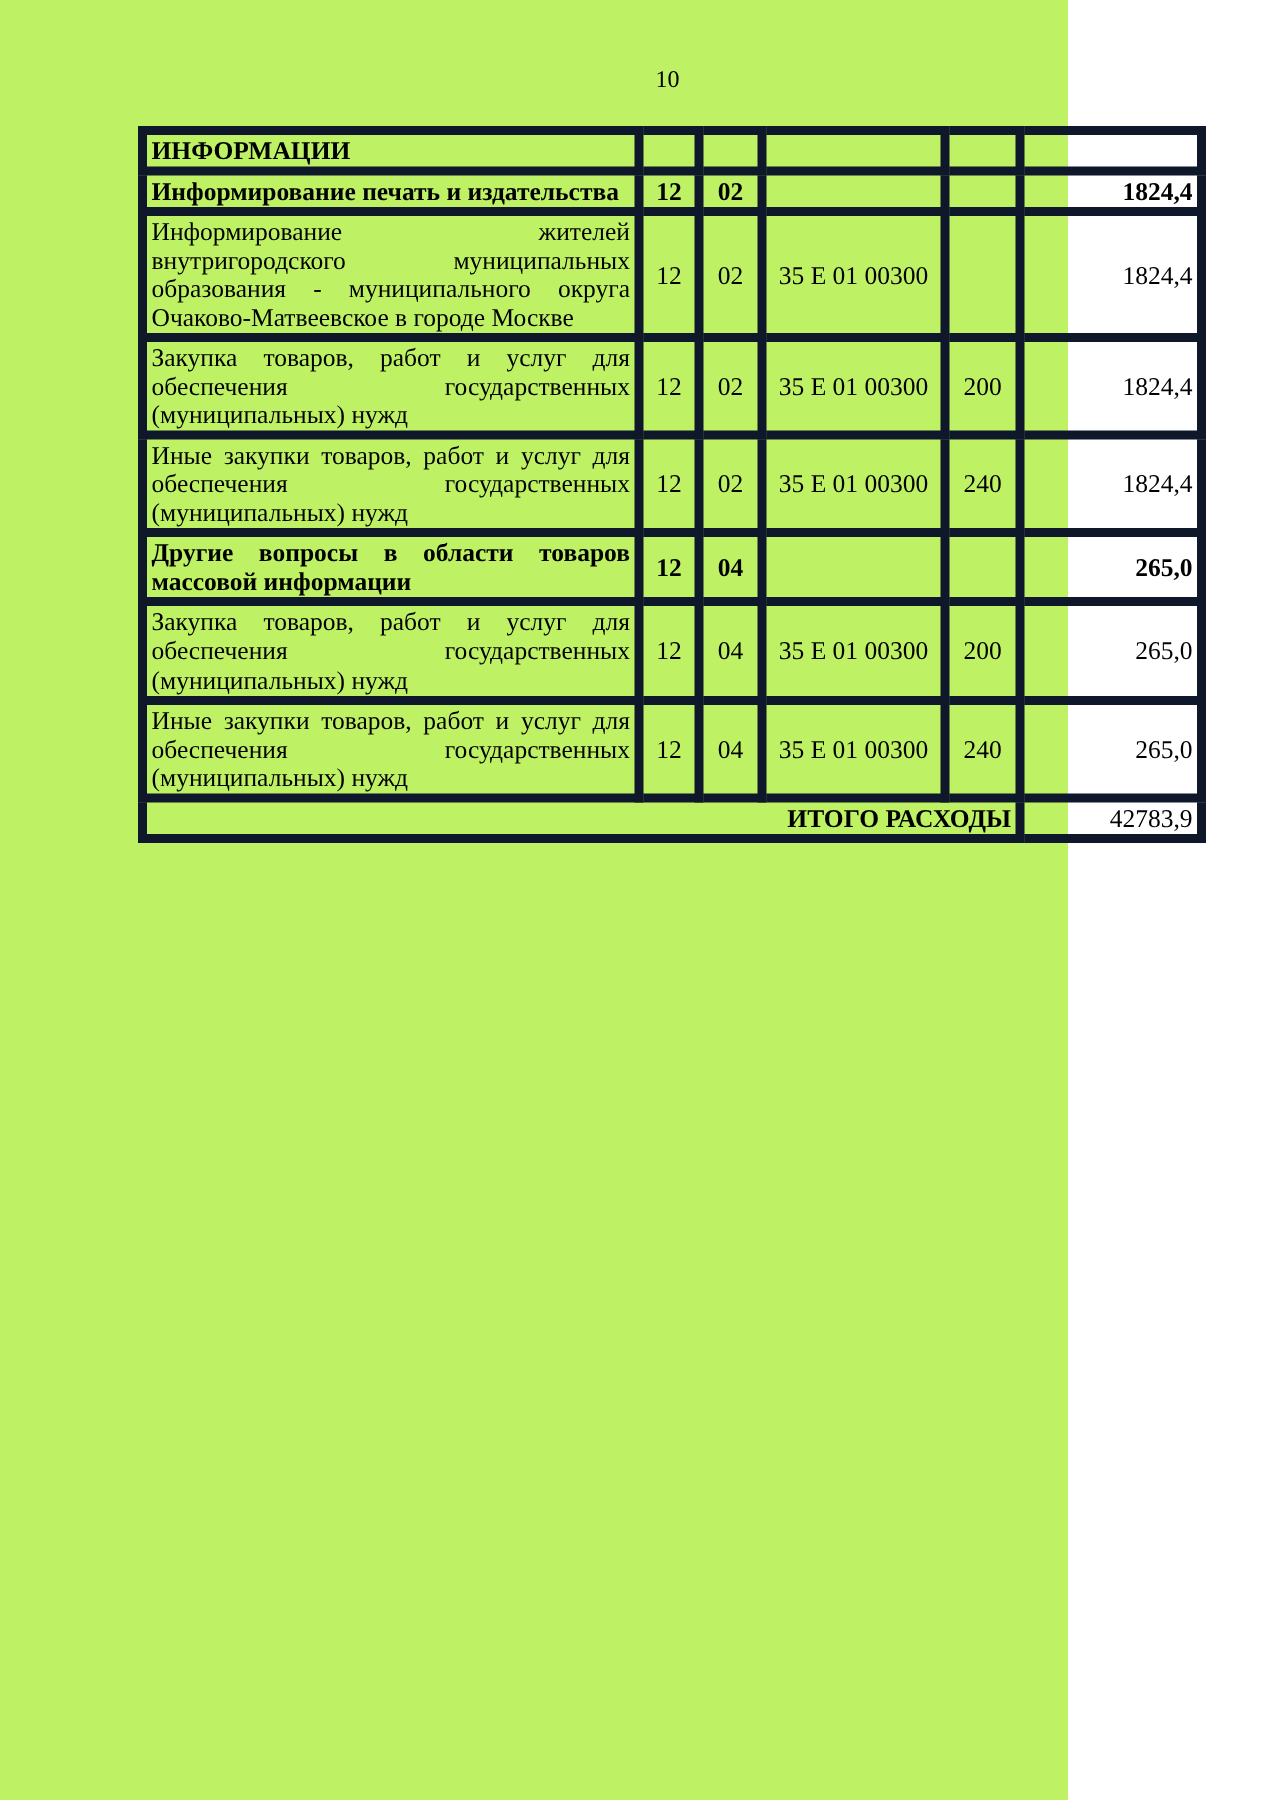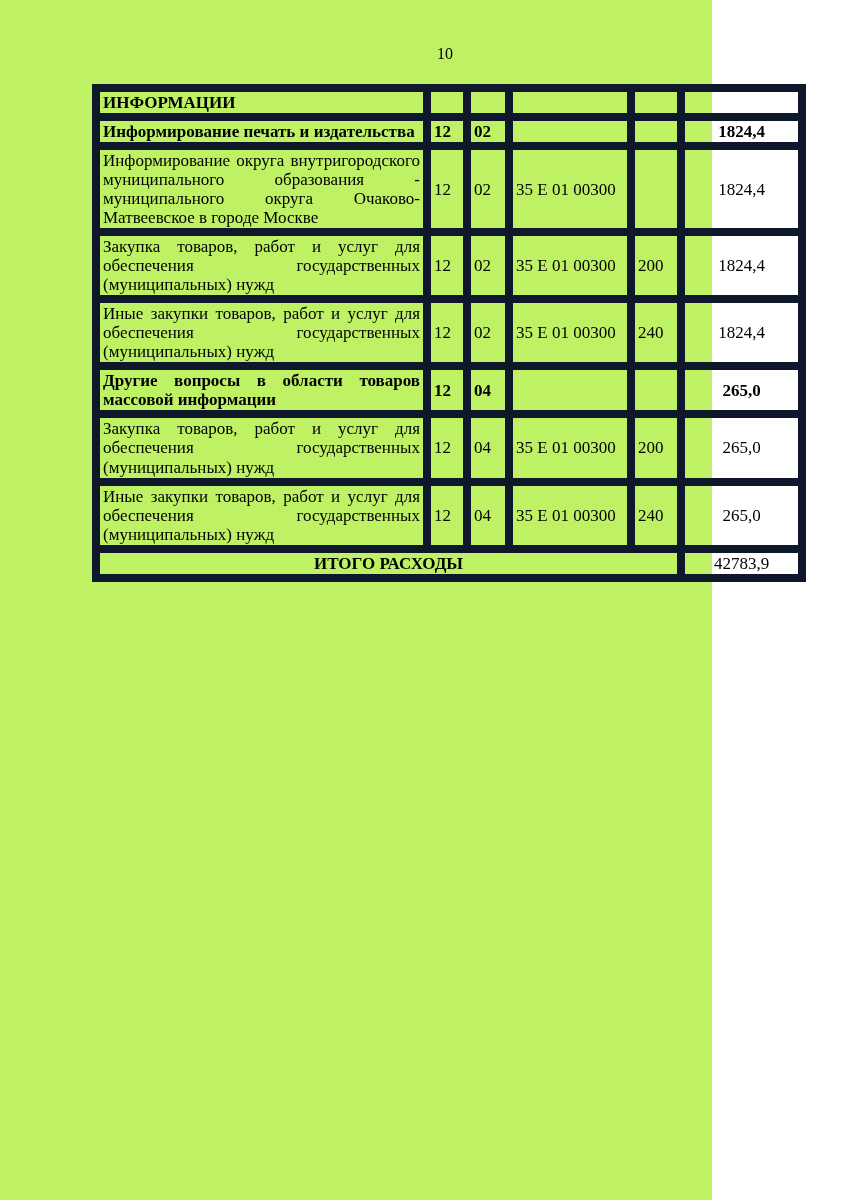--- a/index.html
+++ b/index.html
@@ -28,34 +28,34 @@
     font-size: 17px;
     line-height: 1.12;
   }
   table.budget col.c-name { width: 331px; }
   table.budget col.c-rz   { width: 40px; }
   table.budget col.c-pr   { width: 42px; }
   table.budget col.c-csr  { width: 122px; }
   table.budget col.c-vr   { width: 50px; }
   table.budget col.c-sum  { width: 121px; }
   table.budget td {
-    border: 8px solid #0f172a;
+    border: 6px solid #0f172a;
     padding: 1px 3px;
     vertical-align: middle;
     overflow: hidden;
   }
   td.name {
     text-align: justify;
     padding-left: 6px;
     padding-right: 5px;
   }
-  td.num { text-align: left; white-space: nowrap; margin-left: 30px; }
-  td.sum { text-align: center; padding-right: 24px; white-space: nowrap; }
+  td.num { text-align: center; white-space: nowrap; margin-left: 30px; }
+  td.sum { text-align: right; padding-right: 24px; white-space: nowrap; }
   tr.bold td { font-weight: bold; }
-  tr.total td.name { text-align: center; font-weight: bold; }
+  tr.total td.name { text-align: right; font-weight: bold; }
 </style>
 </head>
 <body>
 
 <div class="sheet">
 
   <div class="page-number">10</div>
 
   <table class="budget">
     <colgroup>
@@ -77,21 +77,21 @@
       </tr>
       <tr class="bold">
         <td class="name">Информирование печать и издательства</td>
         <td class="num">12</td>
         <td class="num">02</td>
         <td class="num"></td>
         <td class="num"></td>
         <td class="sum">1824,4</td>
       </tr>
       <tr>
-        <td class="name">Информирование округа внутригородского муниципального образования - муниципального округа Очаково-Матвеевское в городе Москве</td>
+        <td class="name">Информирование жителей внутригородского муниципальных образования - муниципального округа Очаково-Матвеевское в городе Москве</td>
         <td class="num">12</td>
         <td class="num">02</td>
         <td class="num">35 Е 01 00300</td>
         <td class="num"></td>
         <td class="sum">1824,4</td>
       </tr>
       <tr>
         <td class="name">Закупка товаров, работ и услуг для обеспечения государственных (муниципальных) нужд</td>
         <td class="num">12</td>
         <td class="num">02</td>

